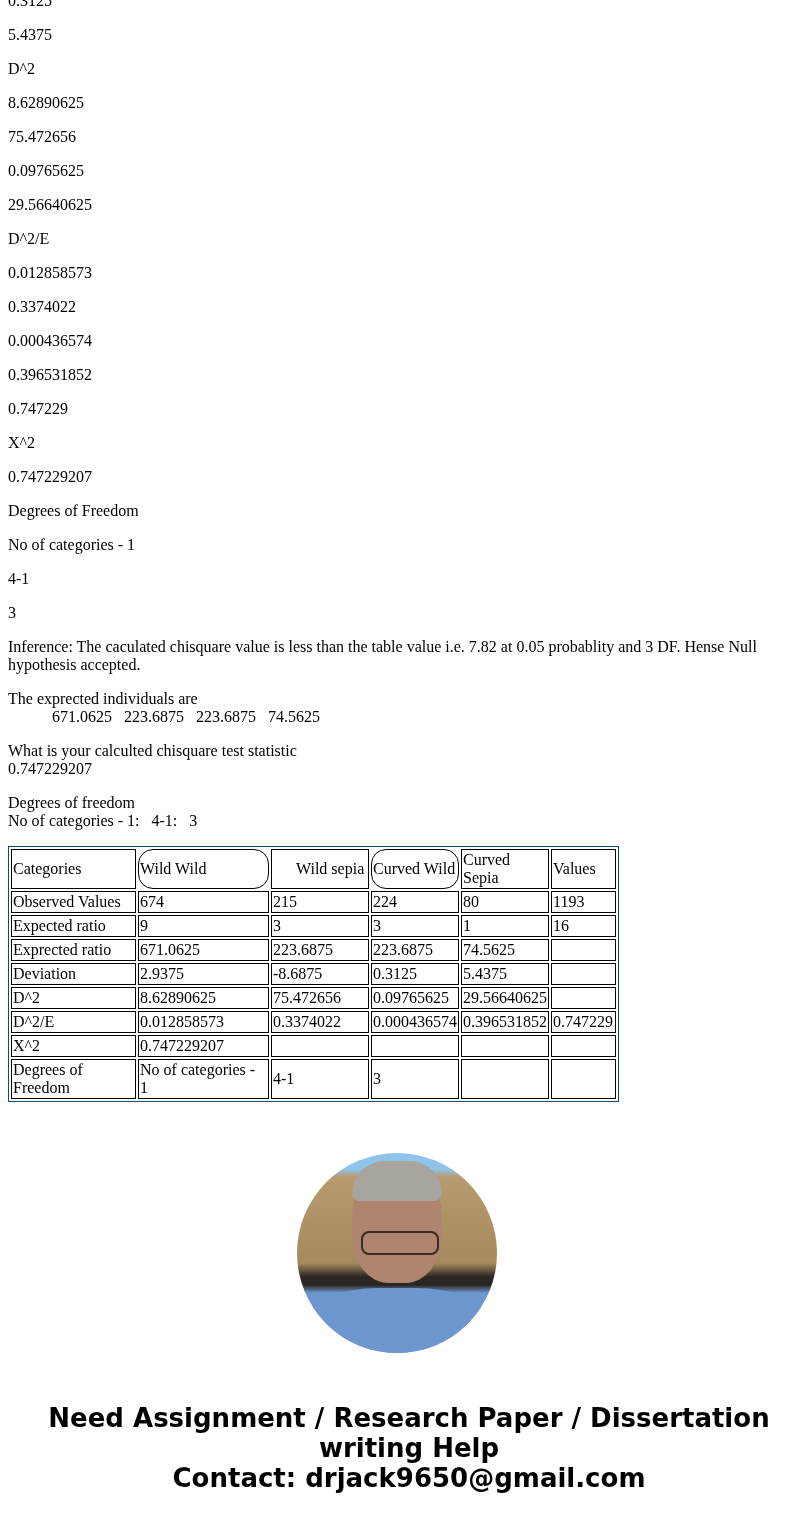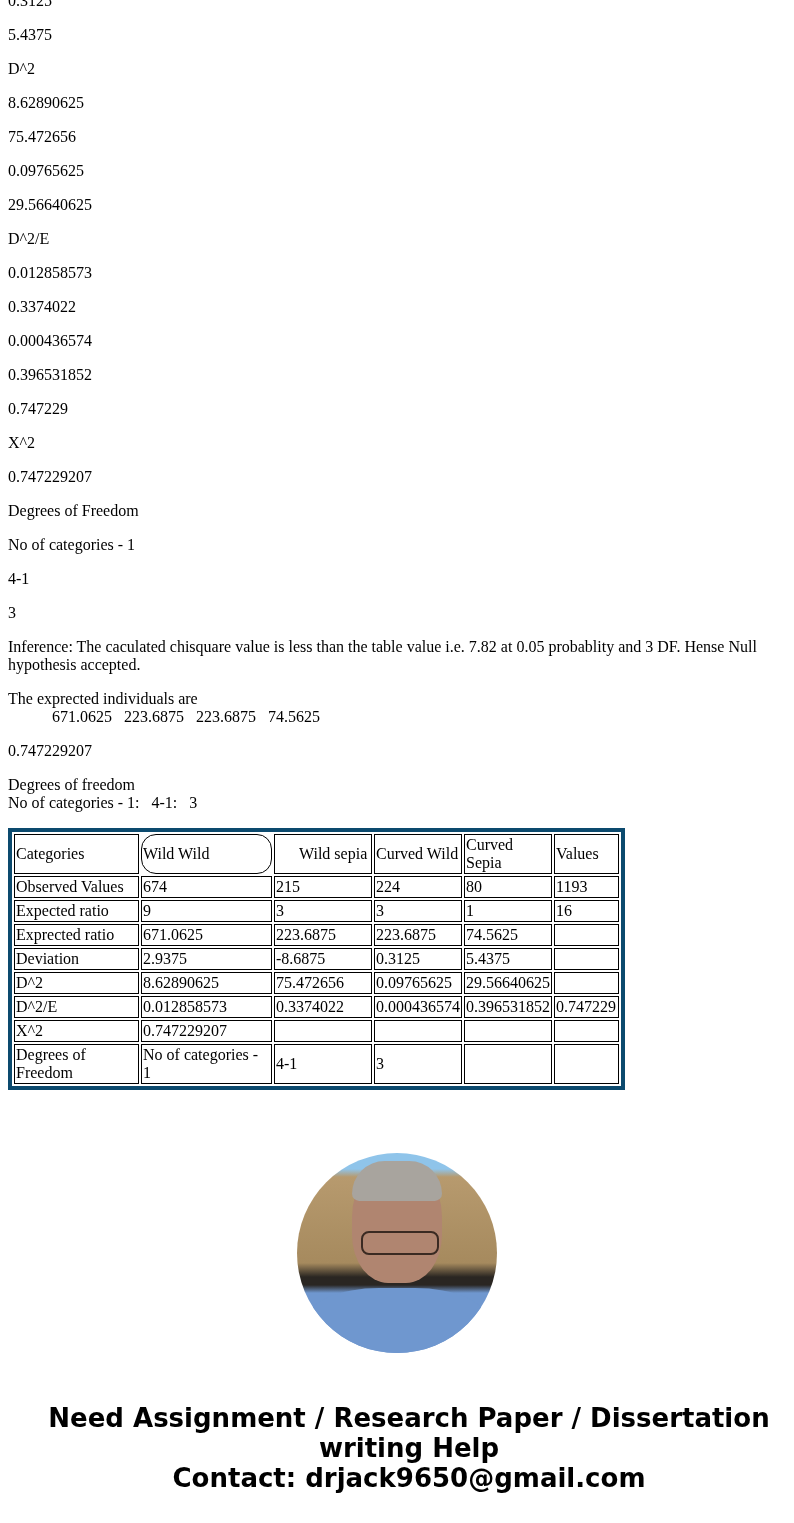--- a/index.html
+++ b/index.html
@@ -15,21 +15,21 @@
     .content { padding: 0 8px; }
     .line-list p {
       margin: 0;
       height: 34px;
       line-height: 18px;
     }
     .line-list { margin-top: -8px; }
     .block { margin: 0 0 16px 0; line-height: 18px; }
     .inference { margin-top: 8px; }
     table.results {
-      border: 4px solid #0c4a6e;
+      border: 1px solid #0c4a6e;
       border-collapse: separate;
       border-spacing: 2px;
       margin-top: 0;
     }
     table.results td {
       border: 1px solid #000;
       padding: 1px;
       vertical-align: middle;
       line-height: 18px;
       font-size: 16px;
@@ -102,35 +102,36 @@
   </div>
 
   <p class="block inference">Inference: The caculated chisquare value is less than the table value i.e. 7.82 at 0.05 probablity and 3 DF. Hense Null hypothesis accepted.</p>
 
   <div class="block">
     <div>The exprected individuals are</div>
     <div style="white-space:pre;margin-left:44px;">671.0625   223.6875   223.6875   74.5625</div>
   </div>
 
   <div class="block">
+    <div>What is your calculted chisquare test statistic</div>
     <div>0.747229207</div>
   </div>
 
   <div class="block">
     <div>Degrees of freedom</div>
     <div style="white-space:pre;">No of categories - 1:   4-1:   3</div>
   </div>
 
   <table class="results">
     <tbody>
         <tr style="height:40px;">
       <td style="width:121px;">Categories</td>
       <td style="width:127px;border-radius:15px;">Wild Wild</td>
       <td style="width:71px;padding-left:24px;">Wild sepia</td>
-      <td style="width:83px;">Curved Wild</td>
+      <td style="width:83px;border-radius:15px;">Curved Wild</td>
       <td style="width:83px;">Curved Sepia</td>
       <td style="width:61px;">Values</td>
     </tr>
     <tr>
       <td>Observed Values</td>
       <td>674</td>
       <td>215</td>
       <td>224</td>
       <td>80</td>
       <td>1193</td>

